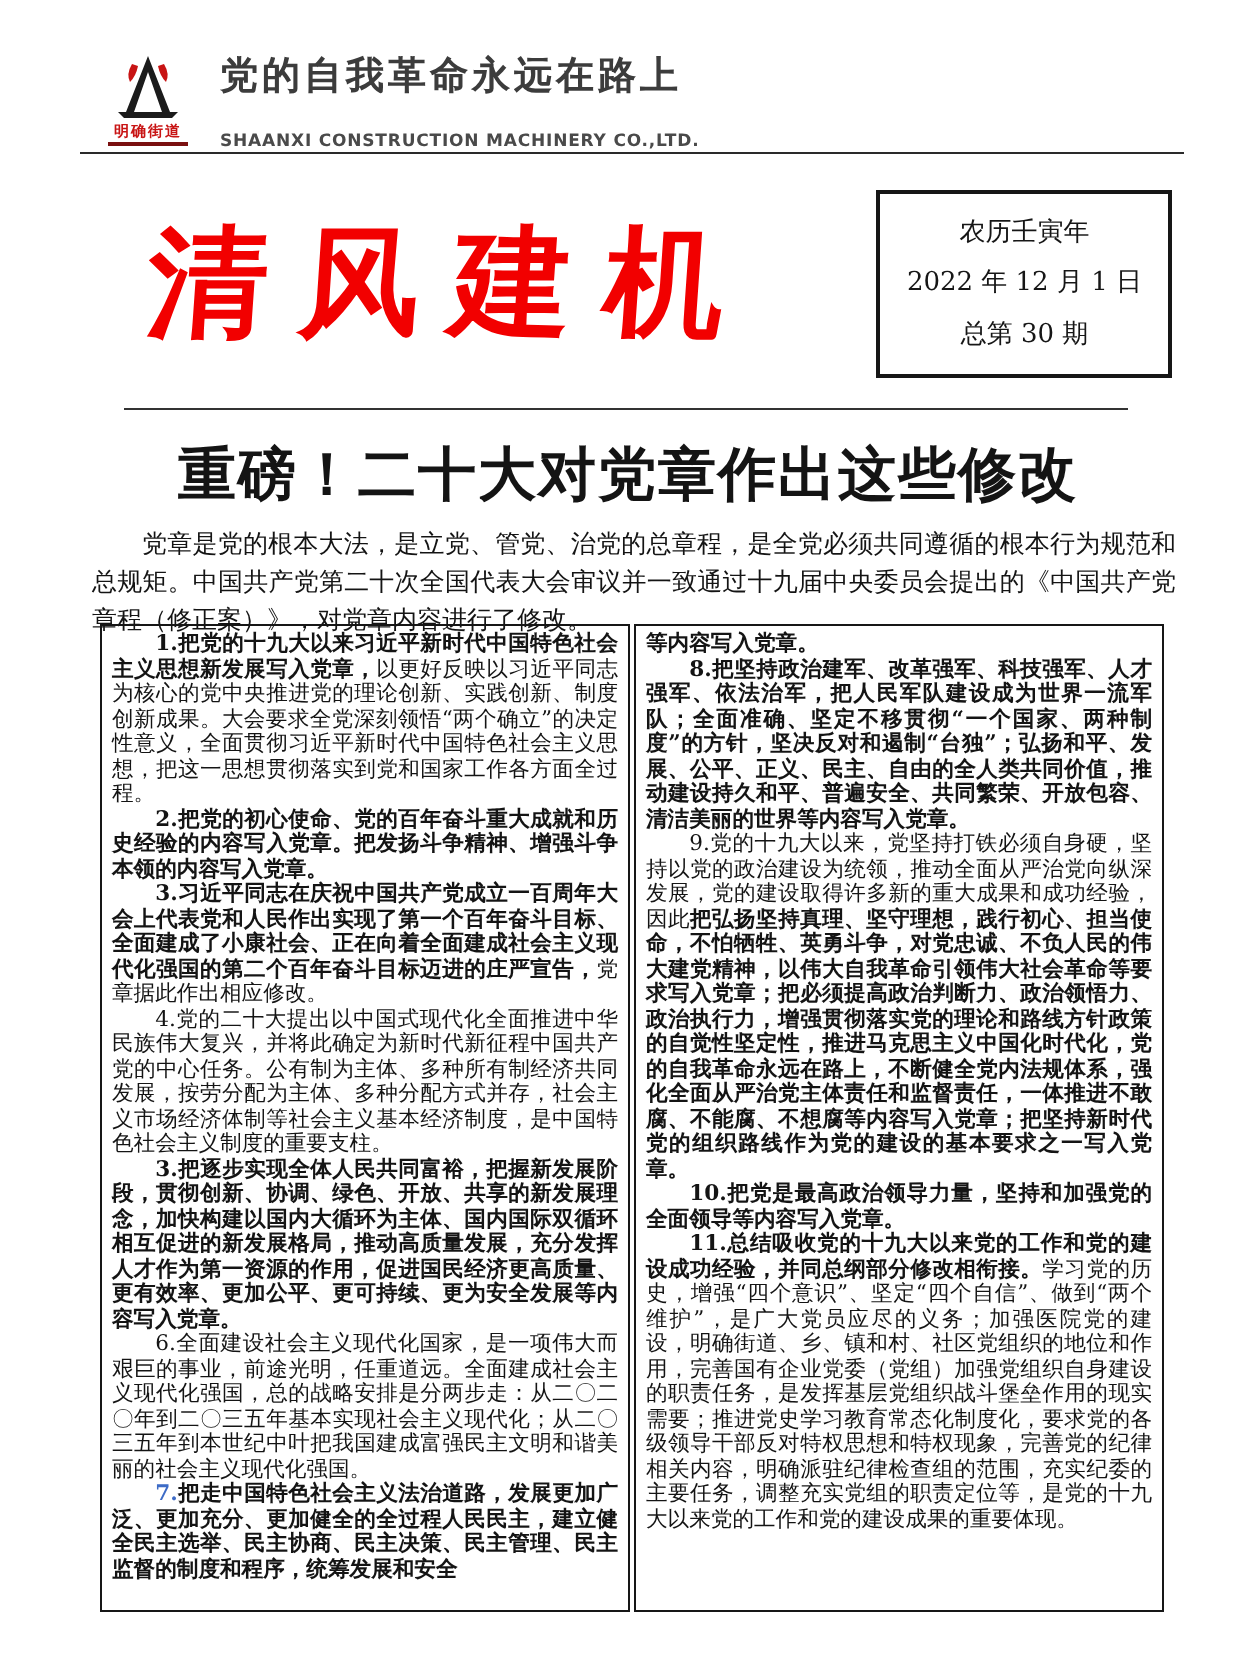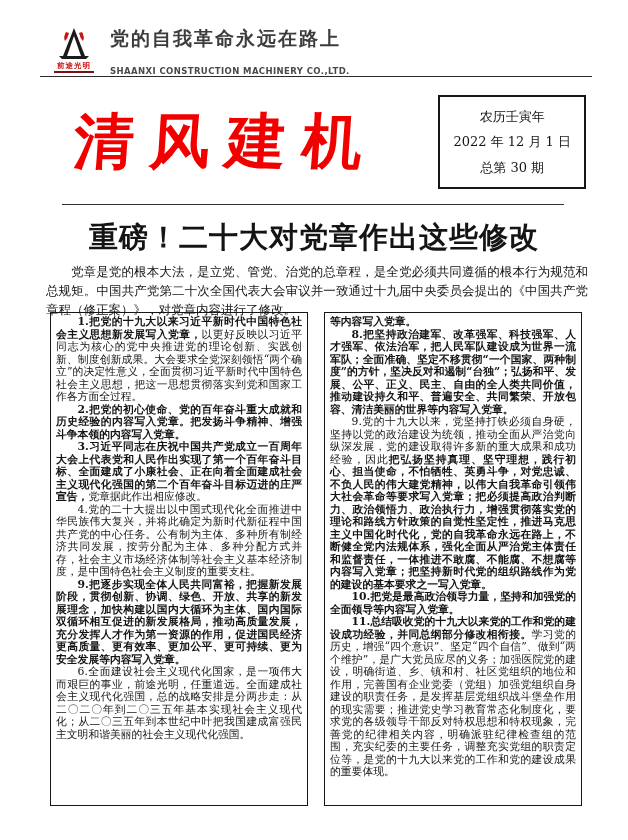--- a/index.html
+++ b/index.html
@@ -37,21 +37,21 @@
   .headline{
     position:absolute;top:218px;left:0;width:100%;text-align:center;
     font-size:29px;font-weight:bold;color:#141414;letter-spacing:1px;
     font-family:"DejaVu Sans","Liberation Sans",sans-serif;
   }
   .intro{
     position:absolute;top:263px;left:46px;right:40px;
     font-size:12.5px;font-weight:normal;line-height:1.5;
     text-align:justify;text-indent:2em;color:#141414;
   }
-  .columns{position:absolute;top:312px;left:50px;right:46px;display:flex;gap:16px;align-items:center;}
+  .columns{position:absolute;top:312px;left:50px;right:46px;display:flex;gap:2px;align-items:center;}
   .col-box{
     border:1.6px solid #161616;padding:3px 5px;box-sizing:border-box;
     width:50%;min-height:494px;
   }
   .body-para{
     margin:0;text-indent:2em;text-align:justify;
     font-size:10.8px;line-height:12.5px;color:#141414;
   }
   .body-para.no-indent{text-indent:0;}
   .seg-bold{font-weight:bold;}
@@ -63,21 +63,21 @@
 
   <div class="header">
     <div class="logo-wrap">
       <svg class="logo-svg" width="42" height="36" viewBox="0 0 42 36">
         <path d="M21 2 L10 30 L15 30 L21 12 L27 30 L32 30 Z" fill="#1b1b1b"></path>
         <path d="M21 10 L14 30 L17 30 L21 18 L25 30 L28 30 Z" fill="#ffffff"></path>
         <path d="M13 6 q-3 5 -1 9 q3 -3 4 -8 Z" fill="#c81414"></path>
         <path d="M29 6 q3 5 1 9 q-3 -3 -4 -8 Z" fill="#c81414"></path>
         <path d="M6 30 L36 30 L33 33 L9 33 Z" fill="#1b1b1b"></path>
       </svg>
-      <div class="logo-text">前途光明</div>
+      <div class="logo-text">明确街道</div>
       <div class="logo-bar"></div>
     </div>
     <div class="company">
       <div class="company-cn">党的自我革命永远在路上</div>
       <div class="company-en">SHAANXI CONSTRUCTION MACHINERY CO.,LTD.</div>
     </div>
   </div>
   <div class="rule-1"></div>
 
   <div class="masthead">
@@ -92,22 +92,23 @@
 
   <div class="headline">重磅！二十大对党章作出这些修改</div>
   <div class="intro">党章是党的根本大法，是立党、管党、治党的总章程，是全党必须共同遵循的根本行为规范和总规矩。中国共产党第二十次全国代表大会审议并一致通过十九届中央委员会提出的《中国共产党章程（修正案）》，对党章内容进行了修改。</div>
 
   <div class="columns">
     <div class="col-box">
         <p class="body-para"><span class="seg-bold">1.把党的十九大以来习近平新时代中国特色社会主义思想新发展写入党章，</span><span>以更好反映以习近平同志为核心的党中央推进党的理论创新、实践创新、制度创新成果。大会要求全党深刻领悟“两个确立”的决定性意义，全面贯彻习近平新时代中国特色社会主义思想，把这一思想贯彻落实到党和国家工作各方面全过程。</span></p>
         <p class="body-para"><span class="seg-bold">2.把党的初心使命、党的百年奋斗重大成就和历史经验的内容写入党章。把发扬斗争精神、增强斗争本领的内容写入党章。</span></p>
         <p class="body-para"><span class="seg-bold">3.习近平同志在庆祝中国共产党成立一百周年大会上代表党和人民作出实现了第一个百年奋斗目标、全面建成了小康社会、正在向着全面建成社会主义现代化强国的第二个百年奋斗目标迈进的庄严宣告，</span><span>党章据此作出相应修改。</span></p>
         <p class="body-para"><span>4.党的二十大提出以中国式现代化全面推进中华民族伟大复兴，并将此确定为新时代新征程中国共产党的中心任务。公有制为主体、多种所有制经济共同发展，按劳分配为主体、多种分配方式并存，社会主义市场经济体制等社会主义基本经济制度，是中国特色社会主义制度的重要支柱。</span></p>
-        <p class="body-para"><span class="seg-bold">9.把逐步实现全体人民共同富裕，把握新发展阶段，贯彻创新、协调、绿色、开放、共享的新发展理念，加快构建以国内大循环为主体、国内国际双循环相互促进的新发展格局，推动高质量发展，充分发挥人才作为第一资源的作用，促进国民经济更高质量、更有效率、更加公平、更可持续、更为安全发展等内容写入党章。</span></p>
+        <p class="body-para"><span class="seg-bold">3.把逐步实现全体人民共同富裕，把握新发展阶段，贯彻创新、协调、绿色、开放、共享的新发展理念，加快构建以国内大循环为主体、国内国际双循环相互促进的新发展格局，推动高质量发展，充分发挥人才作为第一资源的作用，促进国民经济更高质量、更有效率、更加公平、更可持续、更为安全发展等内容写入党章。</span></p>
         <p class="body-para"><span>6.全面建设社会主义现代化国家，是一项伟大而艰巨的事业，前途光明，任重道远。全面建成社会主义现代化强国，总的战略安排是分两步走：从二〇二〇年到二〇三五年基本实现社会主义现代化；从二〇三五年到本世纪中叶把我国建成富强民主文明和谐美丽的社会主义现代化强国。</span></p>
+        <p class="body-para"><span class="seg-bold" style="color: rgb(61, 107, 198);">7.</span><span class="seg-bold">把走中国特色社会主义法治道路，发展更加广泛、更加充分、更加健全的全过程人民民主，建立健全民主选举、民主协商、民主决策、民主管理、民主监督的制度和程序，统筹发展和安全</span></p>
       </div>
     <div class="col-box">
         <p class="body-para no-indent"><span class="seg-bold">等内容写入党章。</span></p>
         <p class="body-para"><span class="seg-bold">8.把坚持政治建军、改革强军、科技强军、人才强军、依法治军，把人民军队建设成为世界一流军队；全面准确、坚定不移贯彻“一个国家、两种制度”的方针，坚决反对和遏制“台独”；弘扬和平、发展、公平、正义、民主、自由的全人类共同价值，推动建设持久和平、普遍安全、共同繁荣、开放包容、清洁美丽的世界等内容写入党章。</span></p>
         <p class="body-para"><span>9.党的十九大以来，党坚持打铁必须自身硬，坚持以党的政治建设为统领，推动全面从严治党向纵深发展，党的建设取得许多新的重大成果和成功经验，因此</span><span class="seg-bold">把弘扬坚持真理、坚守理想，践行初心、担当使命，不怕牺牲、英勇斗争，对党忠诚、不负人民的伟大建党精神，以伟大自我革命引领伟大社会革命等要求写入党章；把必须提高政治判断力、政治领悟力、政治执行力，增强贯彻落实党的理论和路线方针政策的自觉性坚定性，推进马克思主义中国化时代化，党的自我革命永远在路上，不断健全党内法规体系，强化全面从严治党主体责任和监督责任，一体推进不敢腐、不能腐、不想腐等内容写入党章；把坚持新时代党的组织路线作为党的建设的基本要求之一写入党章。</span></p>
         <p class="body-para"><span class="seg-bold">10.把党是最高政治领导力量，坚持和加强党的全面领导等内容写入党章。</span></p>
         <p class="body-para"><span class="seg-bold">11.总结吸收党的十九大以来党的工作和党的建设成功经验，并同总纲部分修改相衔接。</span><span>学习党的历史，增强“四个意识”、坚定“四个自信”、做到“两个维护”，是广大党员应尽的义务；加强医院党的建设，明确街道、乡、镇和村、社区党组织的地位和作用，完善国有企业党委（党组）加强党组织自身建设的职责任务，是发挥基层党组织战斗堡垒作用的现实需要；推进党史学习教育常态化制度化，要求党的各级领导干部反对特权思想和特权现象，完善党的纪律相关内容，明确派驻纪律检查组的范围，充实纪委的主要任务，调整充实党组的职责定位等，是党的十九大以来党的工作和党的建设成果的重要体现。</span></p>
       </div>
   </div>
 

